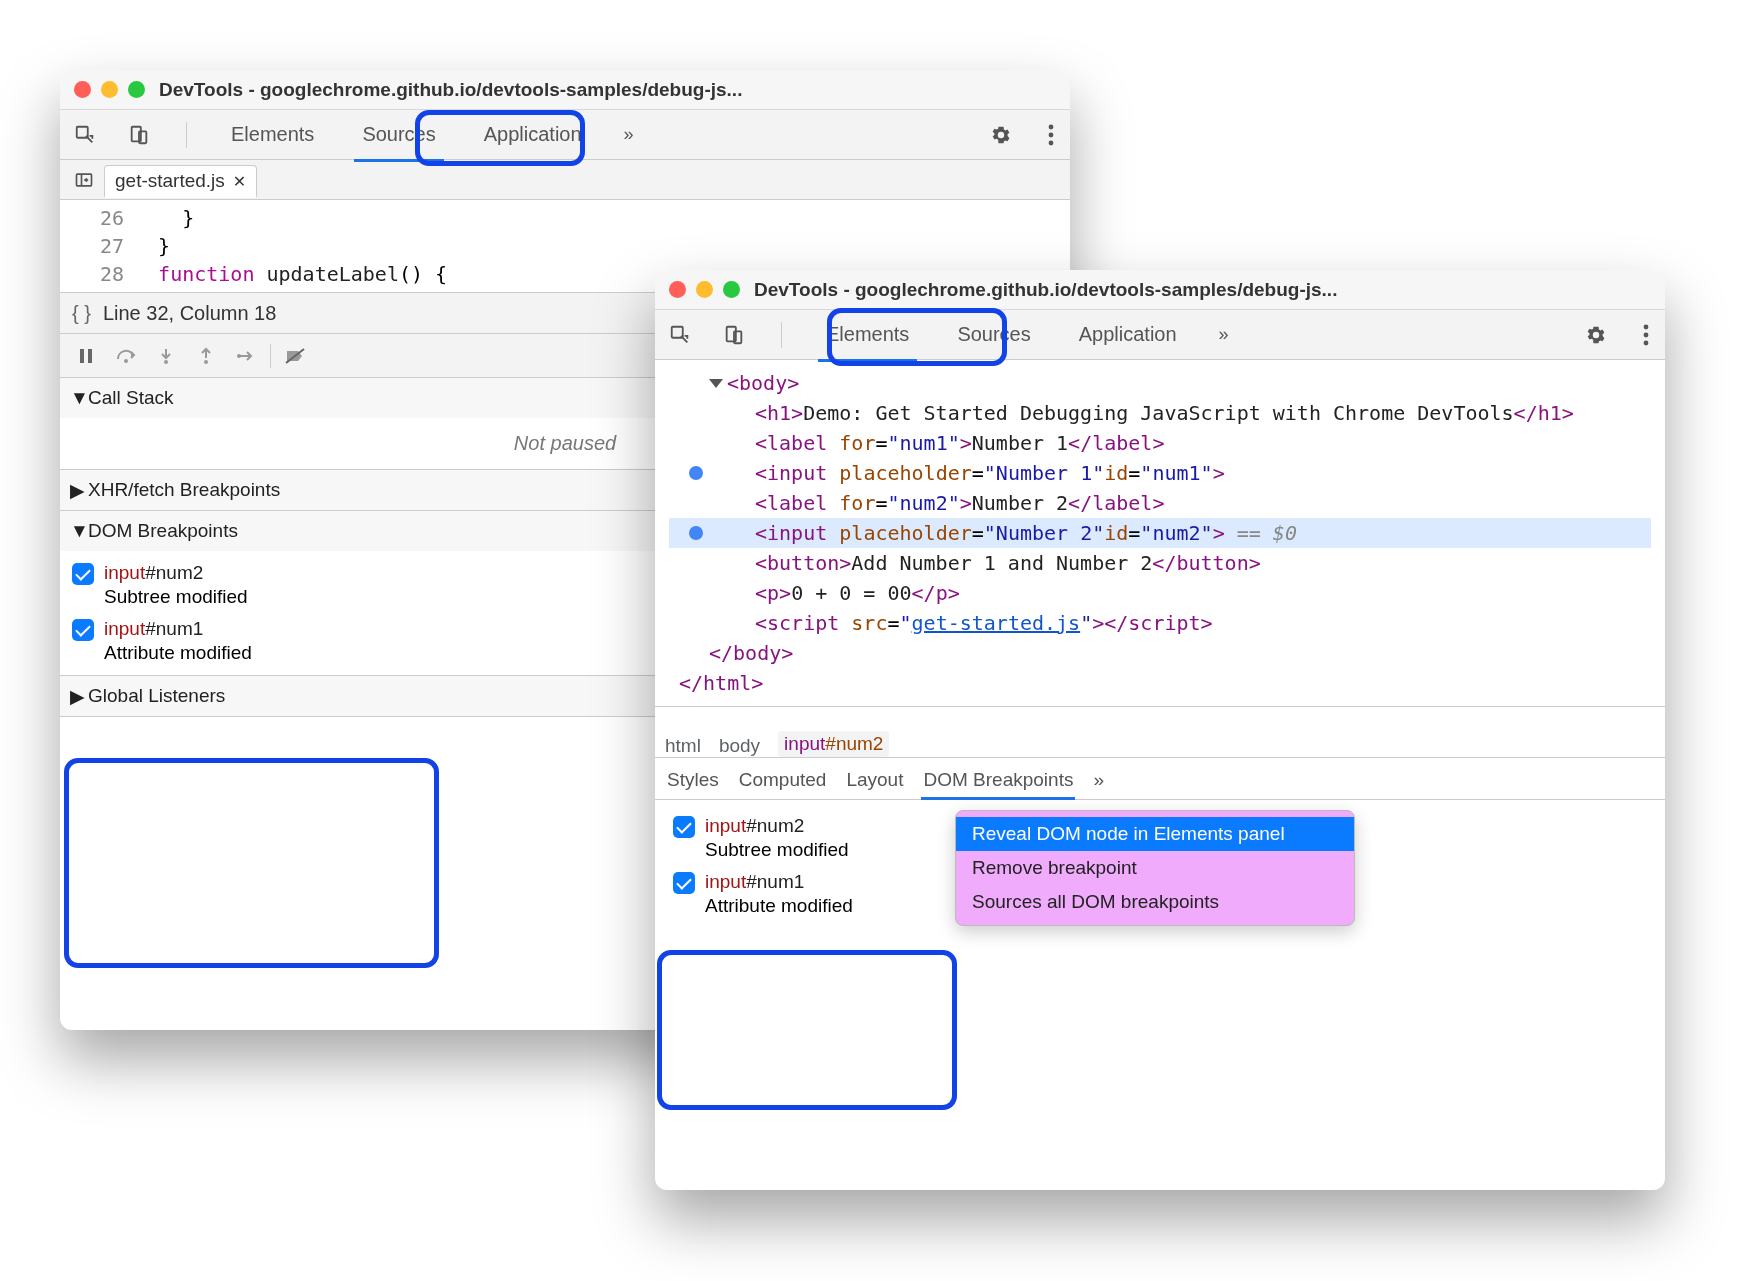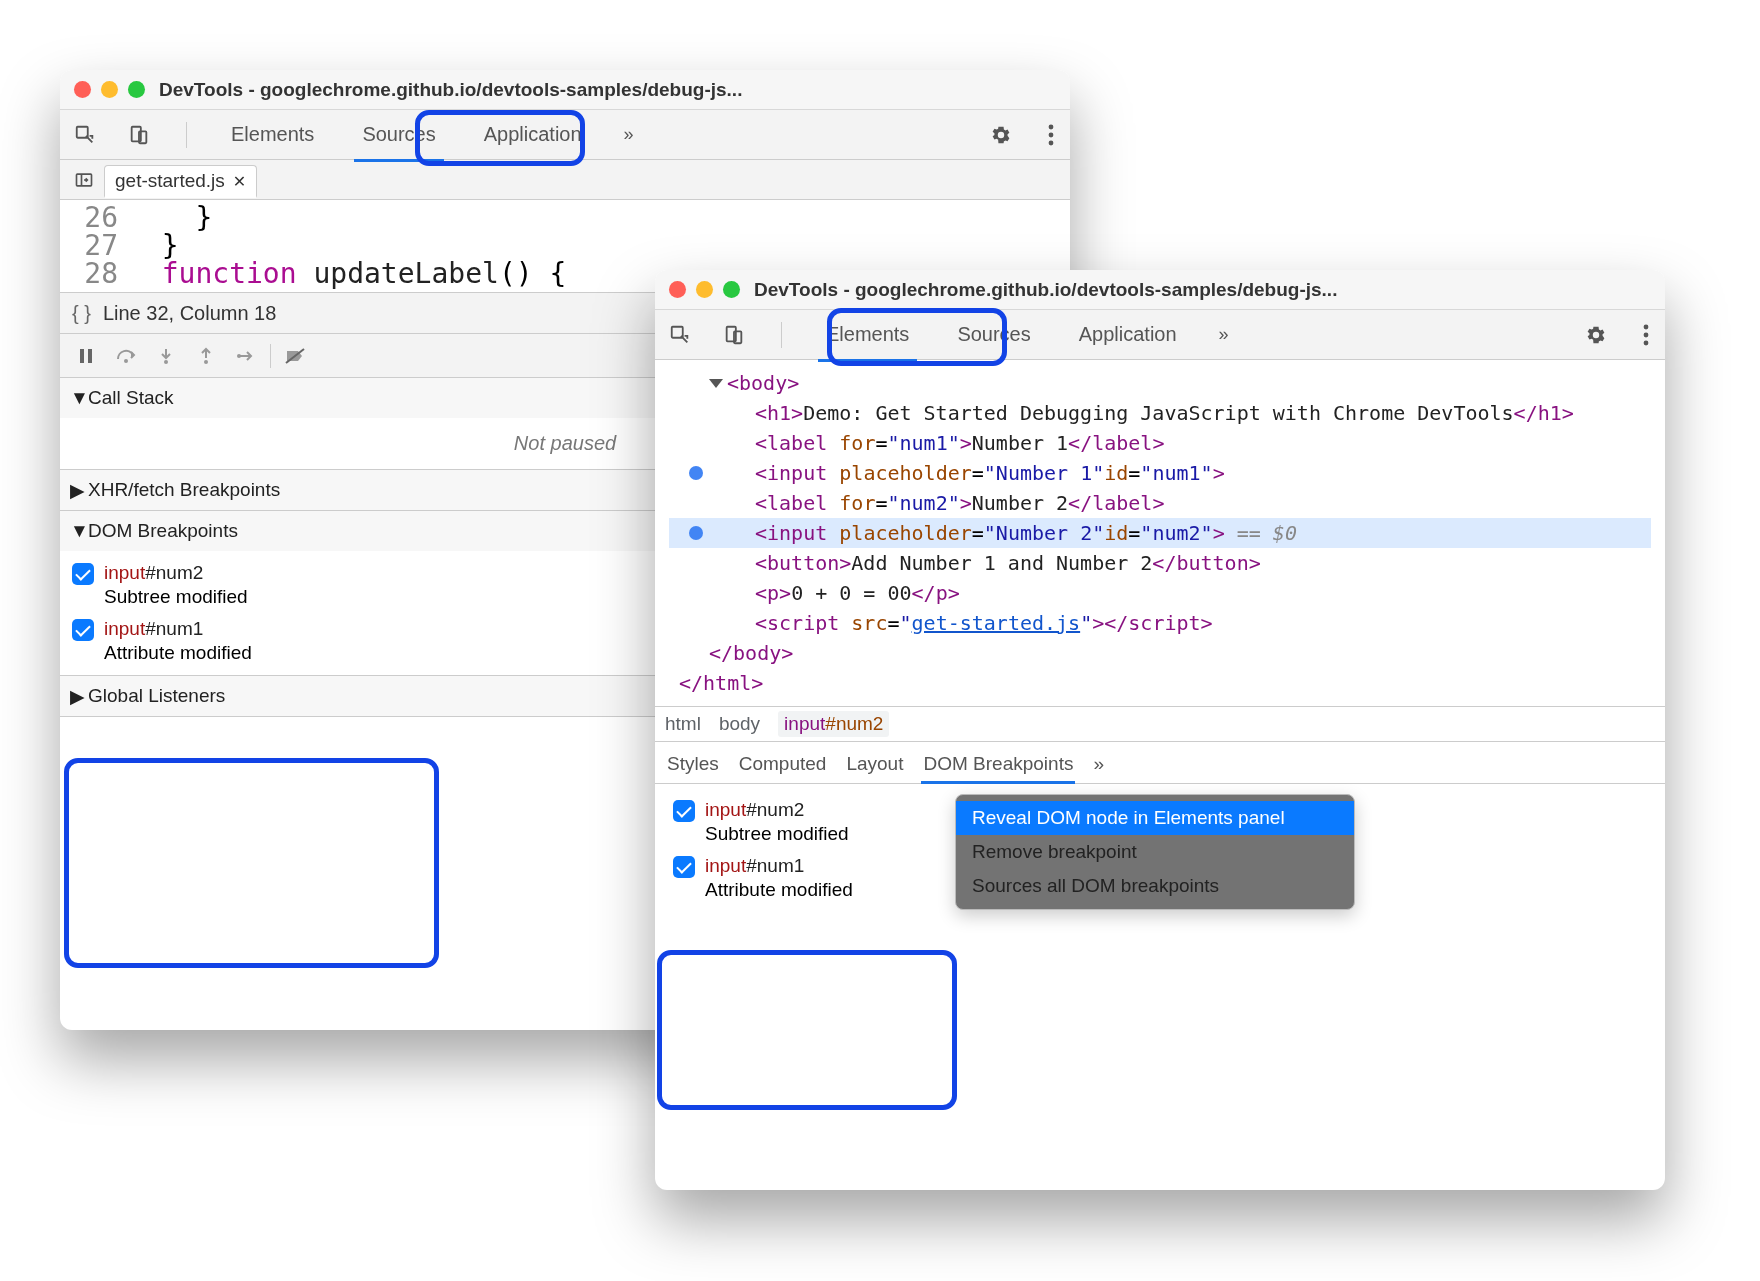--- a/index.html
+++ b/index.html
@@ -59,21 +59,21 @@
   .kebab { padding: 0 8px; }
 
   .highlight-box { position: absolute; border: 5px solid #1243e6; border-radius: 14px; pointer-events: none; }
 
   
   .filetab-bar { height: 40px; background: #f3f3f3; border-bottom: 1px solid #ccc; display:flex; align-items:center; padding:0 10px; font-size: 19px; color:#333; }
   .filetab-bar .ico { width: 28px; display:flex; justify-content:center; }
   .filetab-bar .ft { background:#fff; border:1px solid #ccc; border-bottom: 2px solid #fff; padding: 4px 10px; margin-left: 6px; border-radius: 4px 4px 0 0; display:flex; align-items:center; gap:8px; position:relative; top:2px }
   .filetab-bar .close { font-size: 16px; }
 
-  .code-area { background:#fff; font-family: Menlo, Consolas, monospace; font-size: 28px; line-height: 28px; padding: 4px 10px; }
+  .code-area { background:#fff; font-family: Menlo, Consolas, monospace; font-size: 20px; line-height: 28px; padding: 4px 16px; }
   .code-line { display:flex; }
   .gutter { width: 58px; text-align:right; color:#888; padding-right: 10px; }
   .code-text { white-space: pre; }
   .kw { color: #aa0d91; }
   .fn { color: #222; }
   .ident { color: #000; }
 
   .status-bar { height: 42px; border-top:1px solid #ccc; border-bottom:1px solid #ccc; display:flex; align-items:center; font-size: 20px; color:#333; background:#f3f3f3; }
   .status-bar .sbtn { padding: 0 12px; color:#666; }
   .debug-bar { height: 44px; border-bottom:1px solid #ccc; display:flex; align-items:center; background:#f3f3f3; padding: 0 6px;}
@@ -102,32 +102,32 @@
   .dom-tag { color:#881280; }
   .dom-attr { color:#994500; }
   .dom-val { color:#1a1aa6; }
   .dom-text { color:#222; }
   .dom-link { color:#1155cc; text-decoration: underline; }
   .dom-sel { background:#dbeafe; }
   .dom-dim { color:#888; font-style: italic; }
   .bp-dot { width: 14px; height: 14px; border-radius:50%; background:#4285f4; position:absolute; left: 20px; top: 8px; }
   .tri-down { display:inline-block; width:0; height:0; border-left:7px solid transparent; border-right:7px solid transparent; border-top:9px solid #555; margin-right: 4px; vertical-align: middle; }
 
-  .crumbs { height:36px; border-top:1px solid #ccc; border-bottom:1px solid #ccc; display:flex; align-items:center; padding:0 10px; font-size: 19px; gap: 18px; background:#fff; color:#5f6368; }
+  .crumbs { height:52px; border-top:1px solid #ccc; border-bottom:1px solid #ccc; display:flex; align-items:flex-end; padding:0 10px; font-size: 19px; gap: 18px; background:#fff; color:#5f6368; }
   .crumbs .cr.active { background:#f1f3f4; padding:2px 6px; border-radius:3px; }
   .crumbs .cr .tg { color:#881280; }
   .crumbs .cr .sl { color:#994500; }
 
   .subtabs { height:42px; border-bottom:1px solid #ccc; display:flex; align-items:flex-end; padding:0 10px; font-size:19px; gap:16px; color:#555; background:#fff; }
   .subtabs .stab { padding: 8px 2px; position:relative; }
   .subtabs .stab.active::after { content:""; position:absolute; left:0; right:0; bottom:-1px; height:3px; background:#1a73e8; }
 
   .bp-panel { padding: 10px 6px; position:relative; background:#fff; min-height: 160px; }
 
-  .ctx-menu { position:absolute; background:#737373; border:1px solid #bbb; border-radius: 8px; box-shadow: 0 6px 18px rgba(0,0,0,0.2); padding: 6px 0; font-size: 19px; min-width: 400px; }
+  .ctx-menu { position:absolute; background:#f0abfc; border:1px solid #bbb; border-radius: 8px; box-shadow: 0 6px 18px rgba(0,0,0,0.2); padding: 6px 0; font-size: 19px; min-width: 400px; }
   .ctx-item { padding: 6px 16px; color:#222; }
   .ctx-item.sel { background:#0a7aff; color:#fff; }
 
   svg { display:block; }
 </style>
 </head>
 <body>
 
 <div class="window w1">
   <div class="titlebar">

